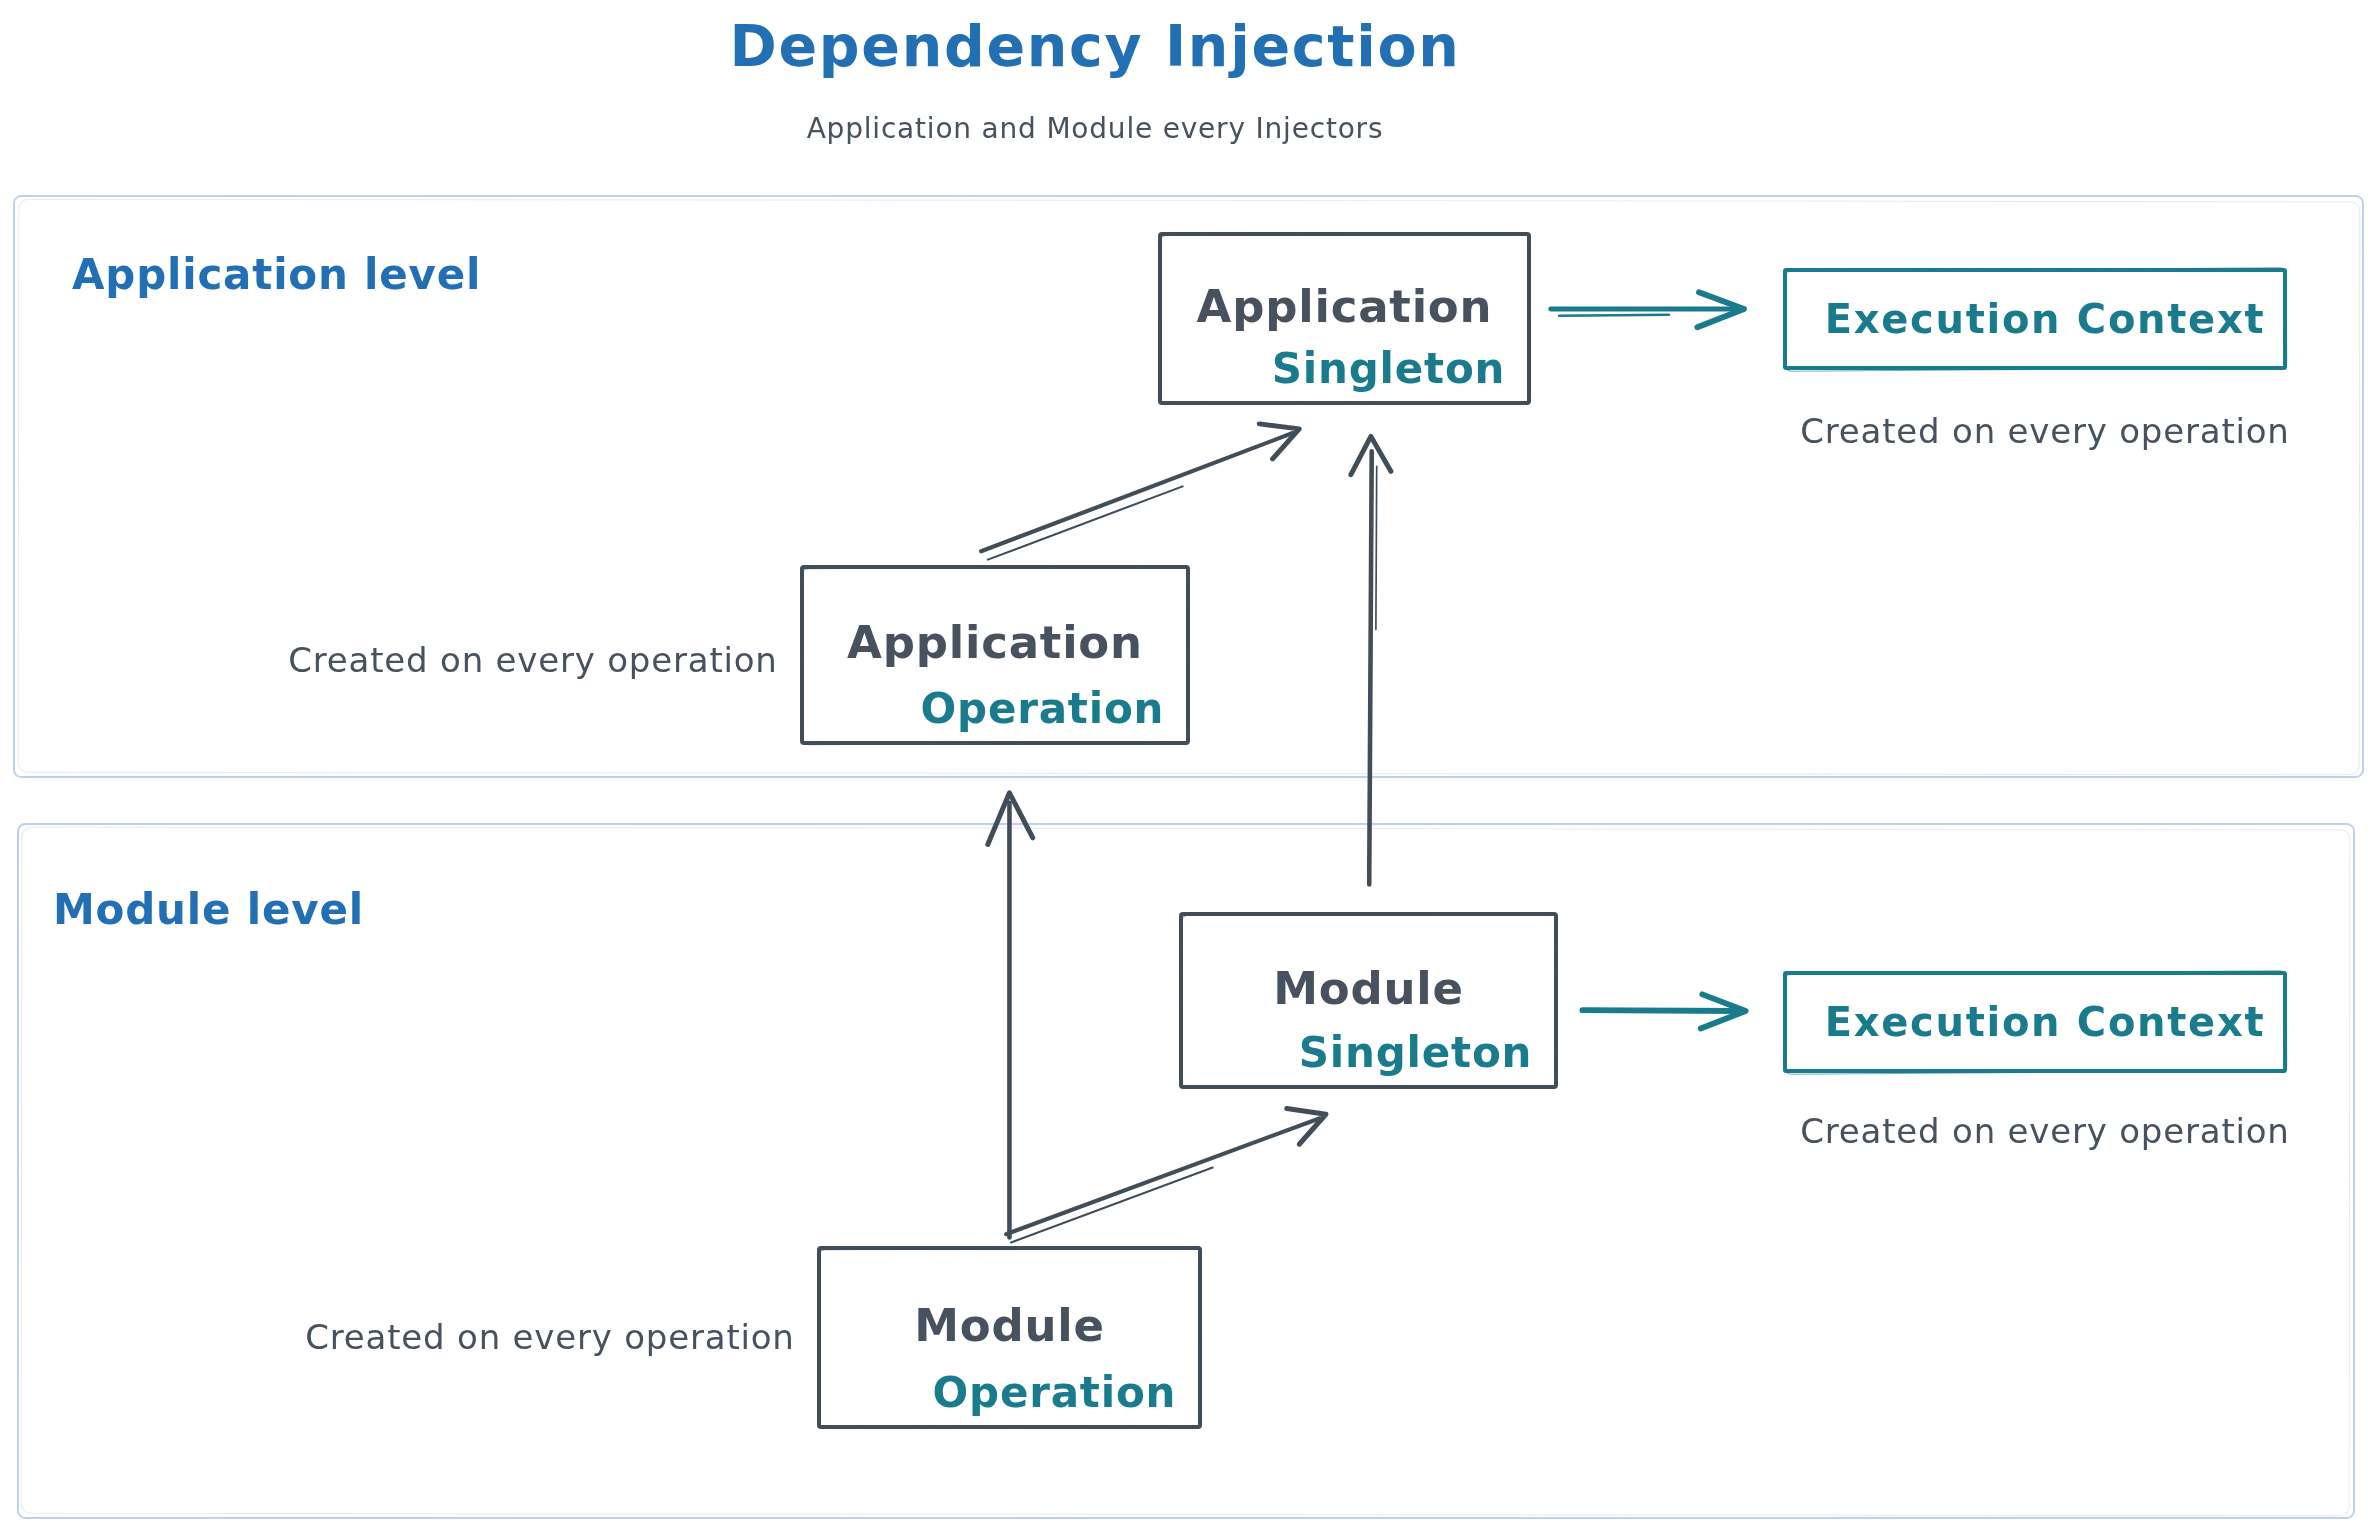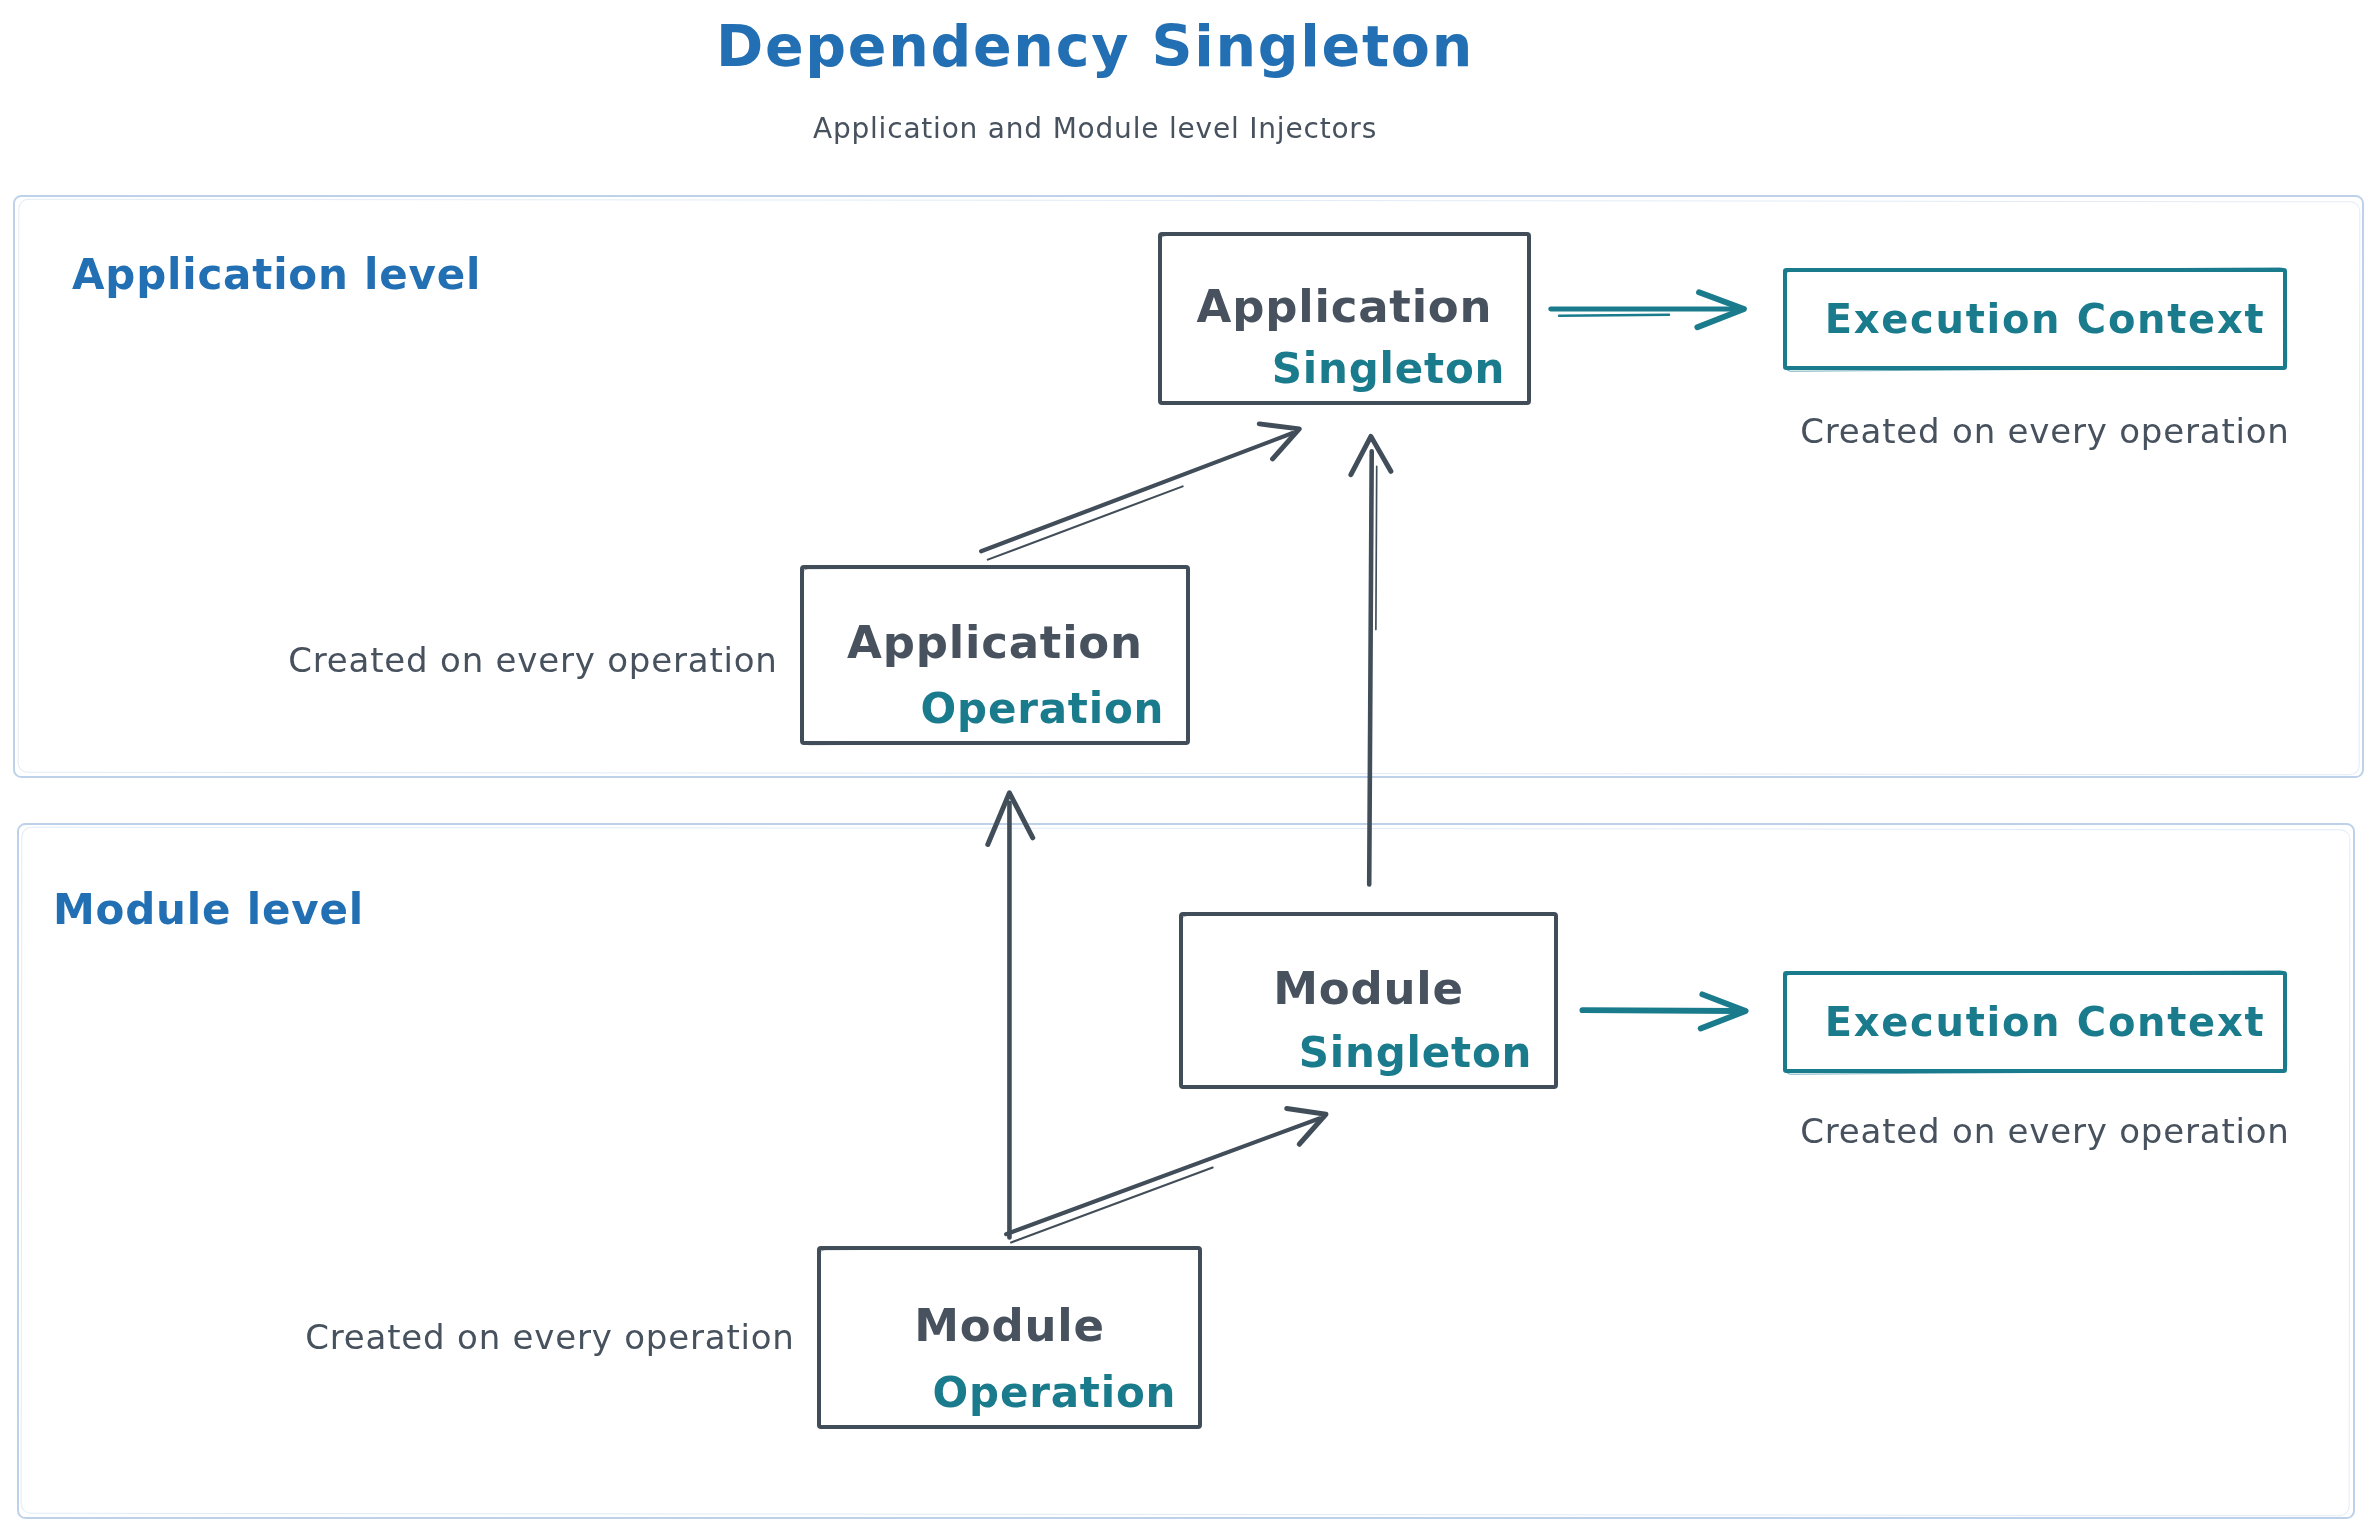--- a/index.html
+++ b/index.html
@@ -75,22 +75,22 @@
 
   svg.arrows{position:absolute;inset:0;pointer-events:none;}
   .stroke-dark{stroke:var(--slate);fill:none;stroke-linecap:round;stroke-linejoin:round;}
   .stroke-teal{stroke:var(--teal);fill:none;stroke-linecap:round;stroke-linejoin:round;}
 </style>
 </head>
 <body>
 
 <div class="canvas">
 
-  <div class="abs title">Dependency Singleton</div>
-  <div class="abs subtitle">Application and Module level Injectors</div>
+  <div class="abs title">Dependency Injection</div>
+  <div class="abs subtitle">Application and Module every Injectors</div>
 
   <div class="level" style="left:13.3px;top:195px;width:2351px;height:583px;"></div>
   <div class="level" style="left:16.7px;top:823px;width:2338px;height:696px;"></div>
 
   <div class="abs level-label" style="left:72px;top:250px;">Application level</div>
   <div class="abs level-label" style="left:53px;top:885px;">Module level</div>
 
   <svg class="arrows" width="2377" height="1534" viewBox="0 0 2854 1842">
 
     <g>

